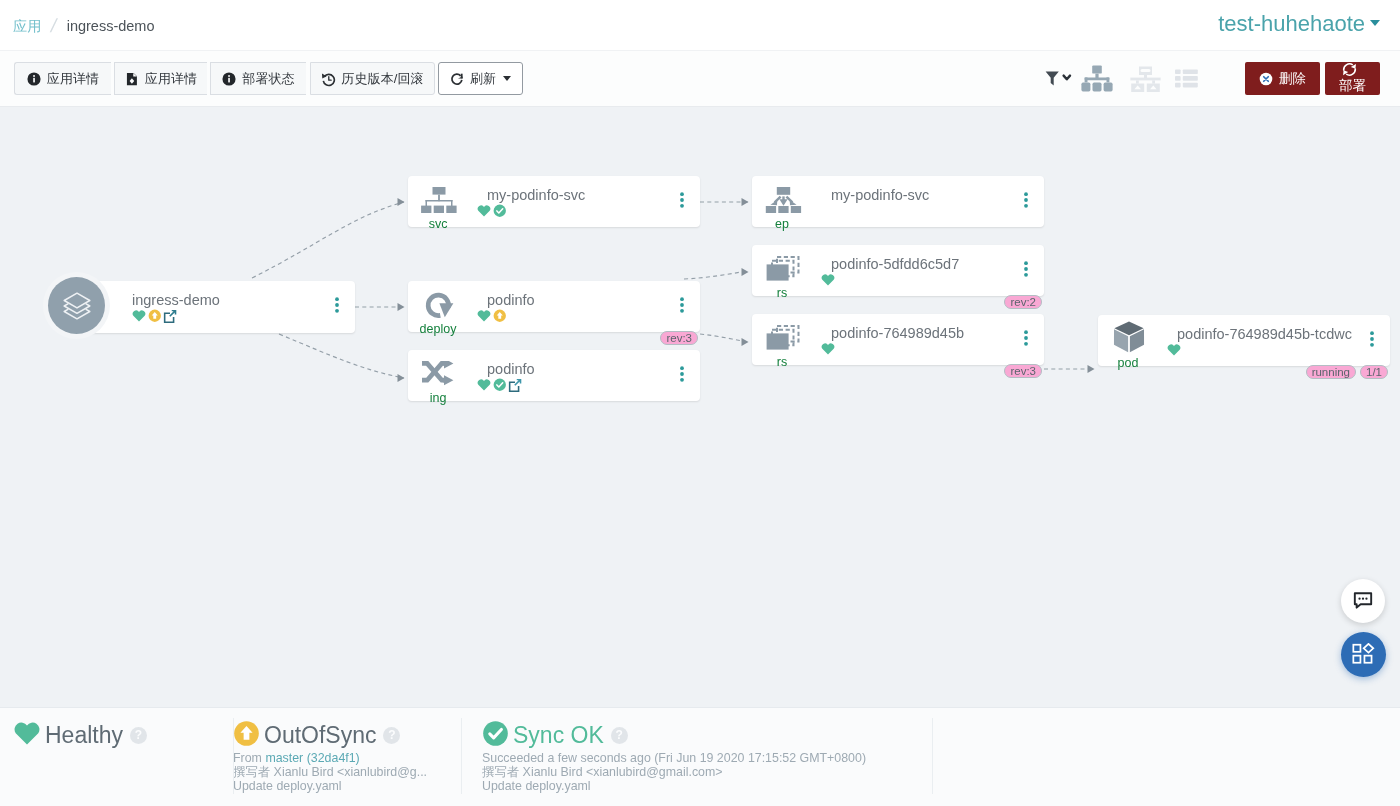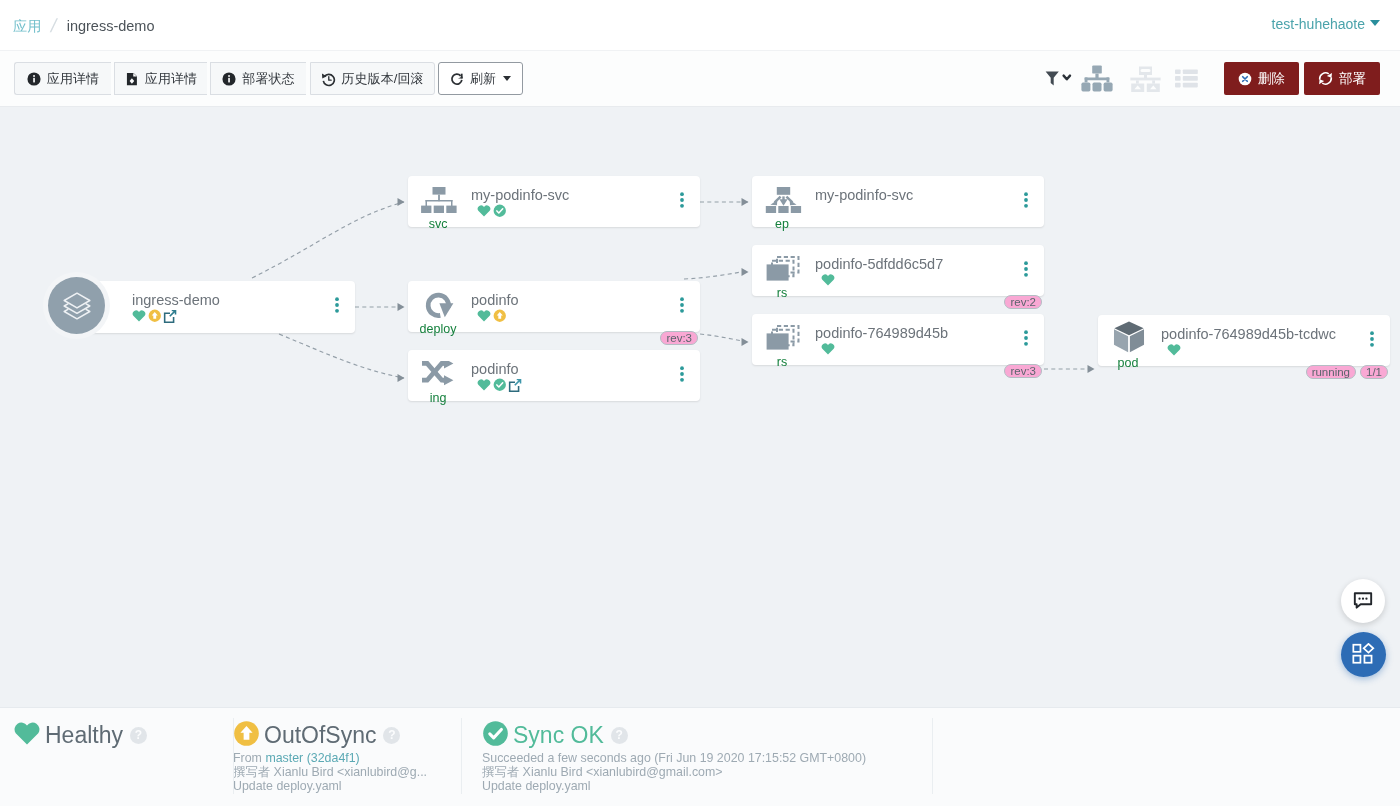--- a/index.html
+++ b/index.html
@@ -6,21 +6,21 @@
   html,body{margin:0;padding:0;}
   body{width:1400px;height:806px;overflow:hidden;font-family:"Liberation Sans",sans-serif;background:#eff2f5;-webkit-font-smoothing:antialiased;text-rendering:optimizeLegibility;}
   *{box-sizing:border-box;}
 
   
   .topbar{position:absolute;left:0;top:0;width:1400px;height:51px;background:#fff;border-bottom:1px solid #f0f2f4;}
   .crumb{position:absolute;left:13px;top:15px;font-size:14.5px;line-height:20px;color:#6d7f8b;}
   .crumb .root{color:#72bfcb;cursor:pointer;font-size:14.2px;}
   .crumb .sep{color:#d6dde2;margin:0 10px;font-size:19px;display:inline-block;transform:skewX(-12deg);position:relative;top:1px;}
   .crumb .cur{color:#4c5359;}
-  .userbox{position:absolute;right:20px;top:14px;font-size:14px;line-height:20px;color:#4aa3ab;cursor:pointer;}
+  .userbox{position:absolute;right:20px;top:14px;font-size:22px;line-height:20px;color:#4aa3ab;cursor:pointer;}
   .userbox .caret{display:inline-block;margin-left:5px;border-left:5px solid transparent;border-right:5px solid transparent;border-top:6px solid #2a8e9c;vertical-align:middle;position:relative;top:-2px;}
 
   
   .toolbar{position:absolute;left:0;top:51px;width:1400px;height:56px;background:#fcfdfd;border-bottom:1px solid #e8ebee;}
   .tbtns{position:absolute;left:14px;top:11px;display:flex;}
   .tbtn{height:33px;display:flex;align-items:center;justify-content:center;background:#f6f8f9;border:1px solid #dadee3;border-right:none;font-size:13px;color:#32373d;white-space:nowrap;cursor:pointer;}
   .tbtn:first-child{border-radius:3px 0 0 3px;}
   .tbtn.last{border-right:1px solid #dadee3;border-radius:0 3px 3px 0;}
   .tbtn.hov{background:#fff;border:1.3px solid #939aa1;border-radius:3px;margin-left:3px;}
   .tbtn .ti{width:14px;height:14px;margin-right:6px;display:inline-block;flex:0 0 auto;line-height:0;}
@@ -29,31 +29,31 @@
   #b1{width:97px;} #b2{width:93px;margin-left:3px;border-left:1px solid #dadee3;}
   #b3{width:96px;margin-left:3px;border-left:1px solid #dadee3;}
   #b4{width:125px;margin-left:4px;border-left:1px solid #dadee3;}
   #b5{width:85px;}
 
   .viewicons{position:absolute;left:1045px;top:11px;display:flex;align-items:center;height:33px;}
   .vi{cursor:pointer;display:flex;align-items:center;}
   .vi.f{margin-right:8px;} .vi.s{margin-right:17px;} .vi.n{margin-right:14px;}
   .act-btns{position:absolute;right:20px;top:11px;display:flex;}
   .abtn{height:33px;background:#7f1d1d;color:#fff;border:none;display:flex;align-items:center;justify-content:center;font-size:13.5px;cursor:pointer;border-radius:2px;padding:0 14px;}
-  .abtn + .abtn{margin-left:5px;}
+  .abtn + .abtn{margin-left:5px;flex-direction:column;}
   .abtn svg{margin-right:6px;}
 
   
   .canvas{position:absolute;left:0;top:107px;width:1400px;height:600px;background:#eff2f5;overflow:hidden;}
   .edges{position:absolute;left:0;top:0;width:1400px;height:600px;}
 
   .node{position:absolute;background:#fff;border-radius:4px;box-shadow:0 1px 2px rgba(0,0,0,.10);}
   .nico{position:absolute;left:12px;top:10px;width:38px;height:28px;display:flex;align-items:center;justify-content:center;}
   .nkind{position:absolute;left:5px;top:41px;width:50px;text-align:center;font-size:12.5px;color:#15803d;}
-  .ntitle{position:absolute;left:63px;top:11px;font-size:14.5px;color:#6c737a;white-space:nowrap;}
+  .ntitle{position:absolute;left:79px;top:11px;font-size:14.5px;color:#6c737a;white-space:nowrap;}
   .nbadges{position:absolute;left:69px;top:28px;display:flex;align-items:flex-start;}
   .nbadges > *{margin-right:1.5px;line-height:0;}
   .nmenu{position:absolute;right:16px;top:50%;transform:translateY(-50%);width:4px;cursor:pointer;}
   .ntags{position:absolute;right:2px;top:50px;display:flex;}
   #n-svc{left:408px;top:69px;width:292px;height:51px;}
   #n-deploy{left:408px;top:174px;width:292px;height:51px;}
   #n-ing{left:408px;top:243px;width:292px;height:51px;}
   #n-ep{left:752px;top:69px;width:292px;height:51px;}
   #n-rs1{left:752px;top:138px;width:292px;height:51px;}
   #n-rs2{left:752px;top:207px;width:292px;height:51px;}

